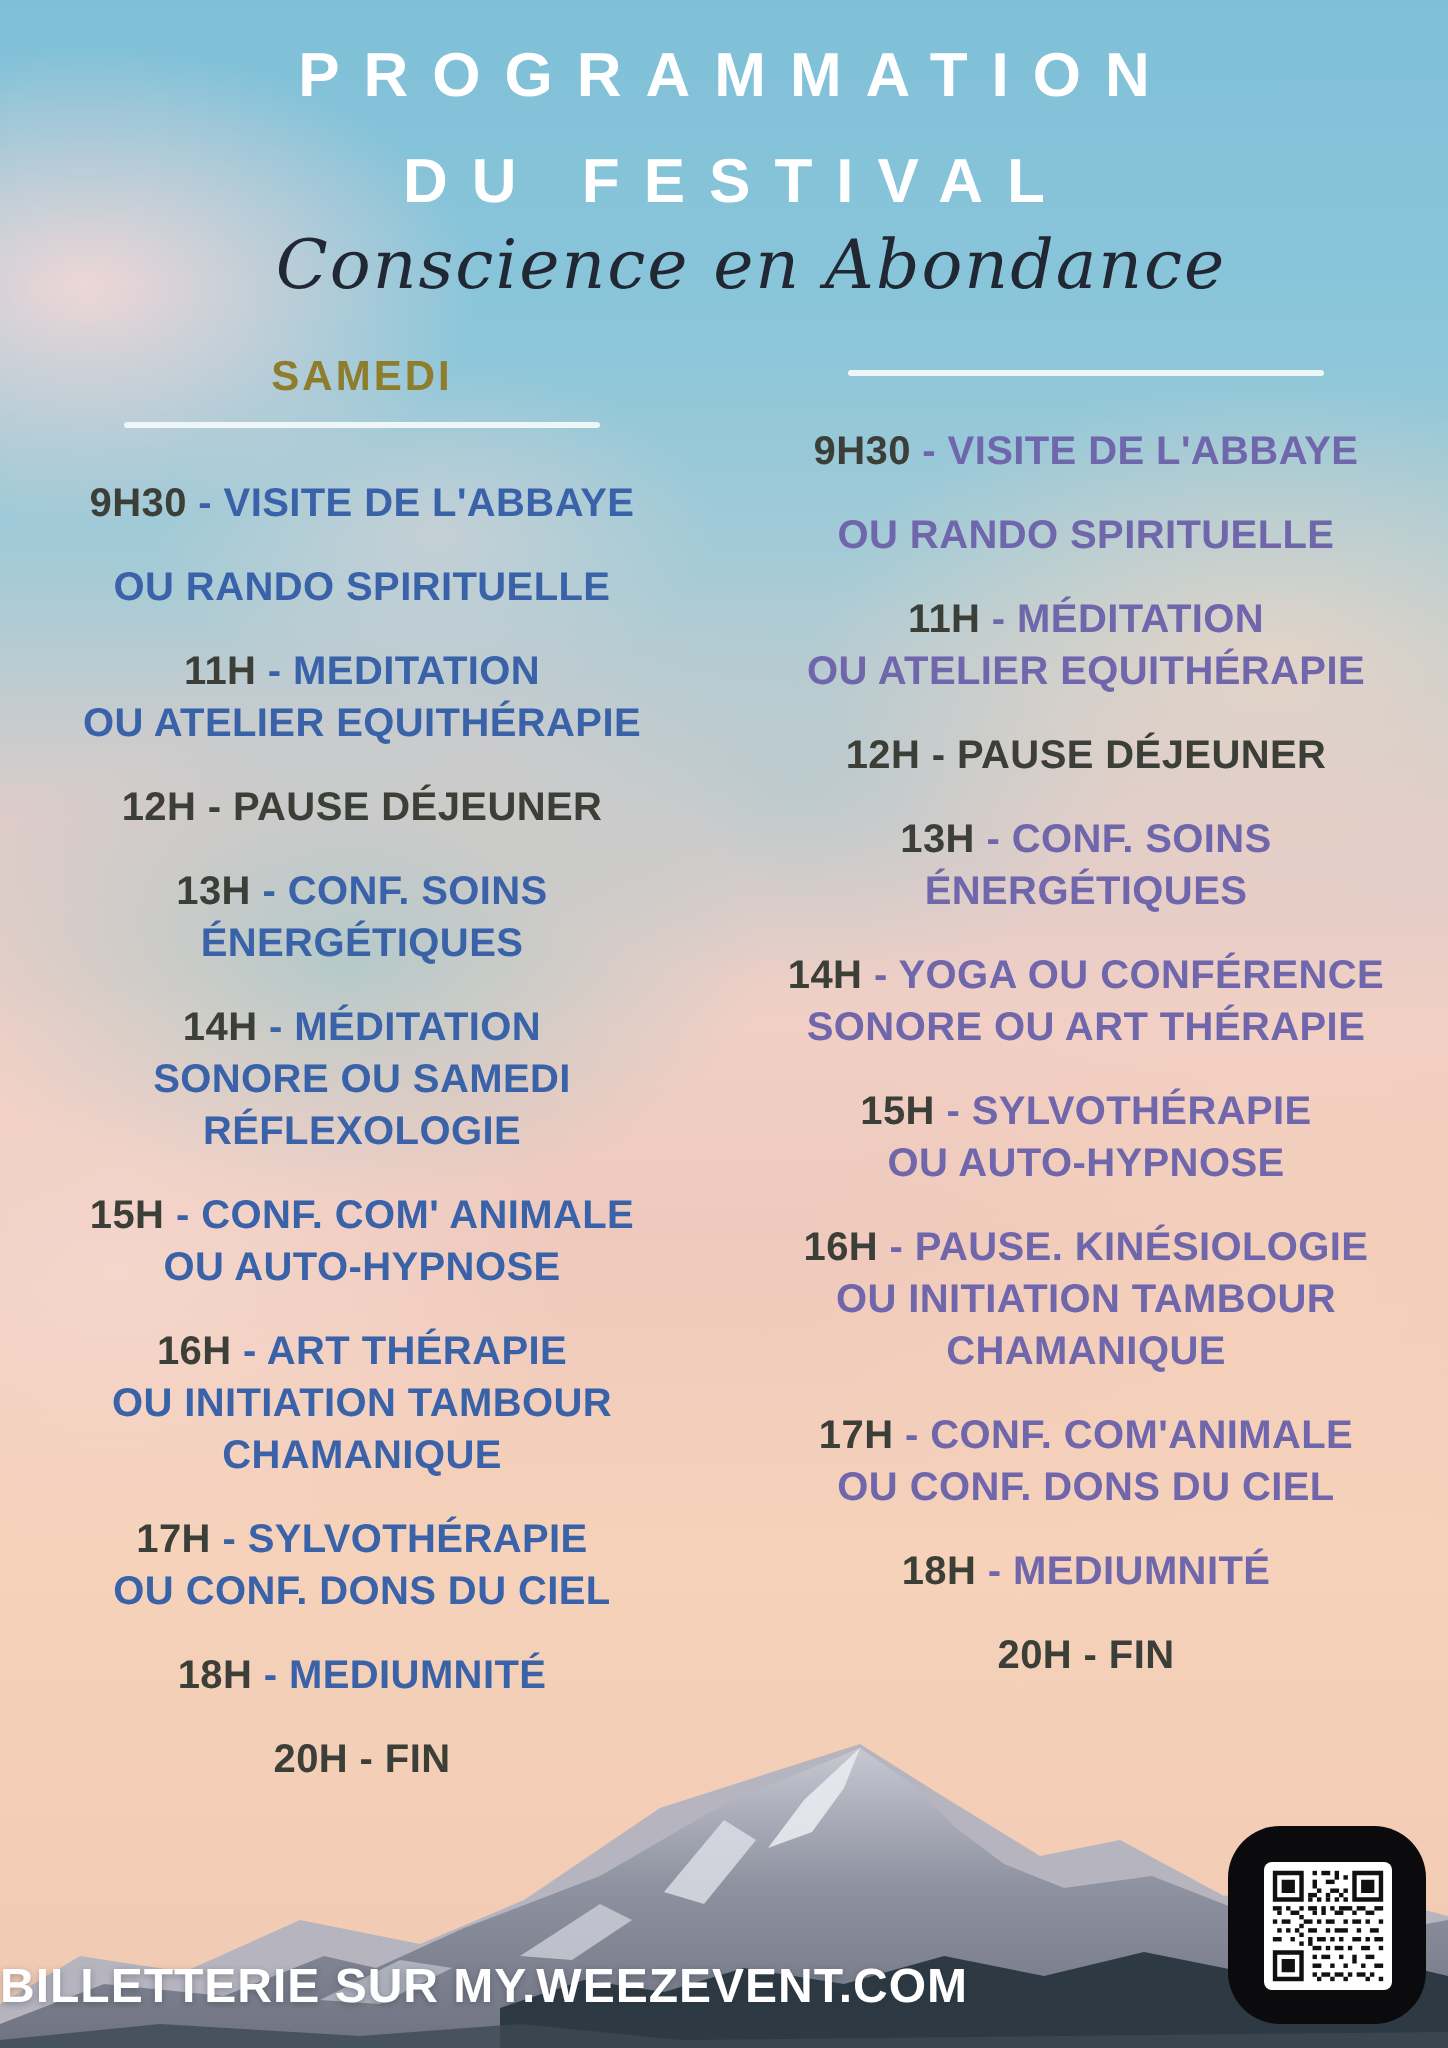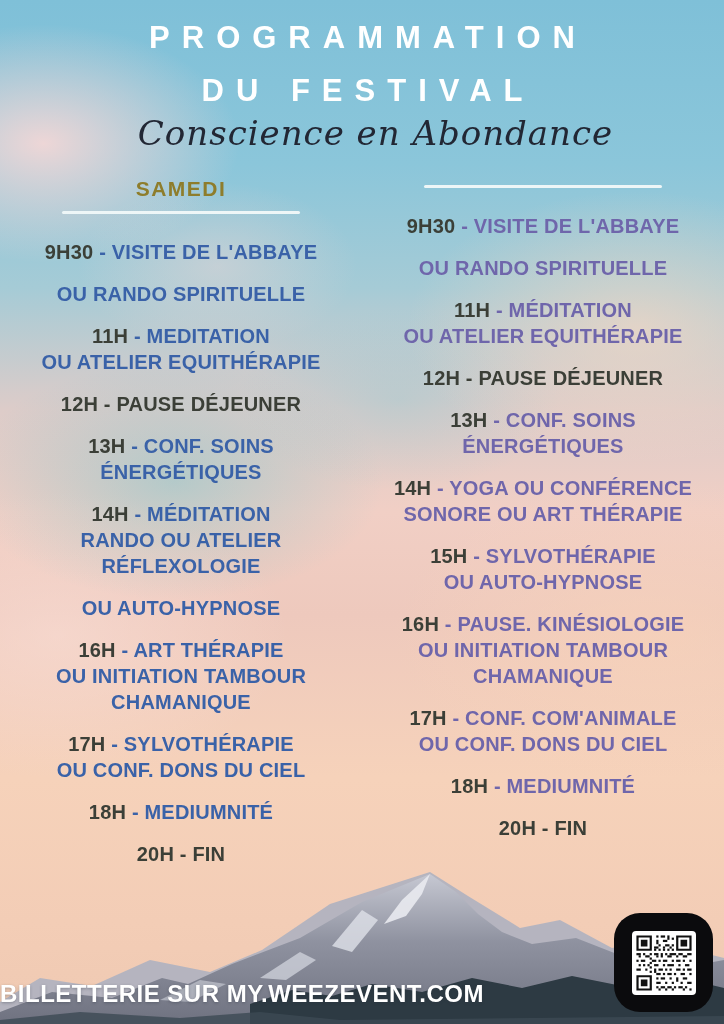--- a/index.html
+++ b/index.html
@@ -71,24 +71,25 @@
           </div>
           <div class="entry dark">
             <div><span class="time">12H</span><span class="sep"> - </span><span class="act">PAUSE DÉJEUNER</span></div>
           </div>
           <div class="entry accent">
             <div><span class="time">13H</span><span class="sep"> - </span><span class="act">CONF. SOINS</span></div>
             <div class="act">ÉNERGÉTIQUES</div>
           </div>
           <div class="entry accent">
             <div><span class="time">14H</span><span class="sep"> - </span><span class="act">MÉDITATION</span></div>
-            <div class="act">RANDO OU ATELIER</div>
+            <div class="act">SONORE OU SAMEDI</div>
             <div class="act">RÉFLEXOLOGIE</div>
           </div>
           <div class="entry accent">
+            <div><span class="time">15H</span><span class="sep"> - </span><span class="act">CONF. COM' ANIMALE</span></div>
             <div class="act">OU AUTO-HYPNOSE</div>
           </div>
           <div class="entry accent">
             <div><span class="time">16H</span><span class="sep"> - </span><span class="act">ART THÉRAPIE</span></div>
             <div class="act">OU INITIATION TAMBOUR</div>
             <div class="act">CHAMANIQUE</div>
           </div>
           <div class="entry accent">
             <div><span class="time">17H</span><span class="sep"> - </span><span class="act">SYLVOTHÉRAPIE</span></div>
             <div class="act">OU CONF. DONS DU CIEL</div>

